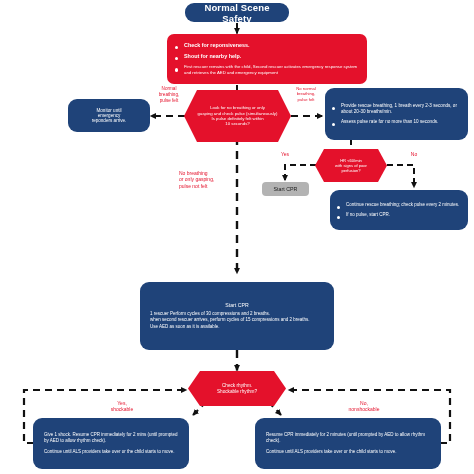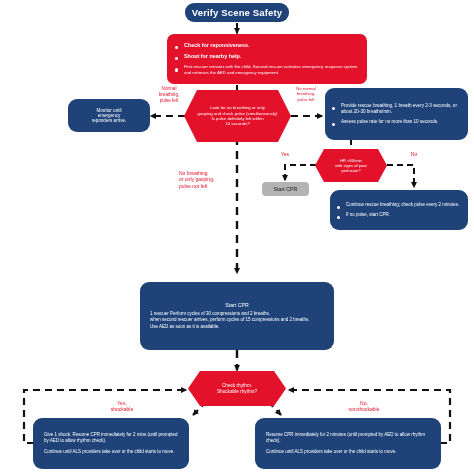--- a/index.html
+++ b/index.html
@@ -142,21 +142,21 @@
     <line x1="215" y1="393" x2="193" y2="415" stroke="#111111" stroke-width="2.2" stroke-dasharray="7,5" marker-end="url(#arrowBlack)"></line>
 
     <line x1="260" y1="393" x2="281" y2="415" stroke="#111111" stroke-width="2.2" stroke-dasharray="7,5" marker-end="url(#arrowBlack)"></line>
 
     <path d="M 34 443 L 24 443 L 24 390 L 186.5 390" fill="none" stroke="#111111" stroke-width="2.2" stroke-dasharray="7,5" marker-end="url(#arrowBlack)"></path>
 
     <path d="M 440 443 L 450 443 L 450 390 L 288.5 390" fill="none" stroke="#111111" stroke-width="2.2" stroke-dasharray="7,5" marker-end="url(#arrowBlack)"></path>
   </svg>
 
   <div class="node navy navy-center" style="left:185px; top:3px; width:104px; height:19px; padding:0 6px;">
-    <span class="title-text">Verify Scene Safety</span>
+    <span class="title-text">Normal Scene Safety</span>
   </div>
 
   <div class="node red" style="left:167px; top:34px; width:200px; height:50px; padding:5px 9px 5px 8px;">
     <ul class="bullets">
       <li style="font-size:5.4px; font-weight:bold;">Check for reponsiveness.</li>
       <li style="font-size:5.4px; font-weight:bold;">Shout for nearby help.</li>
       <li style="font-size:4.3px;">First rescuer remains with the child, Second rescuer activates emergency response system and retrieves the AED and emergency equipment</li>
     </ul>
   </div>
 

